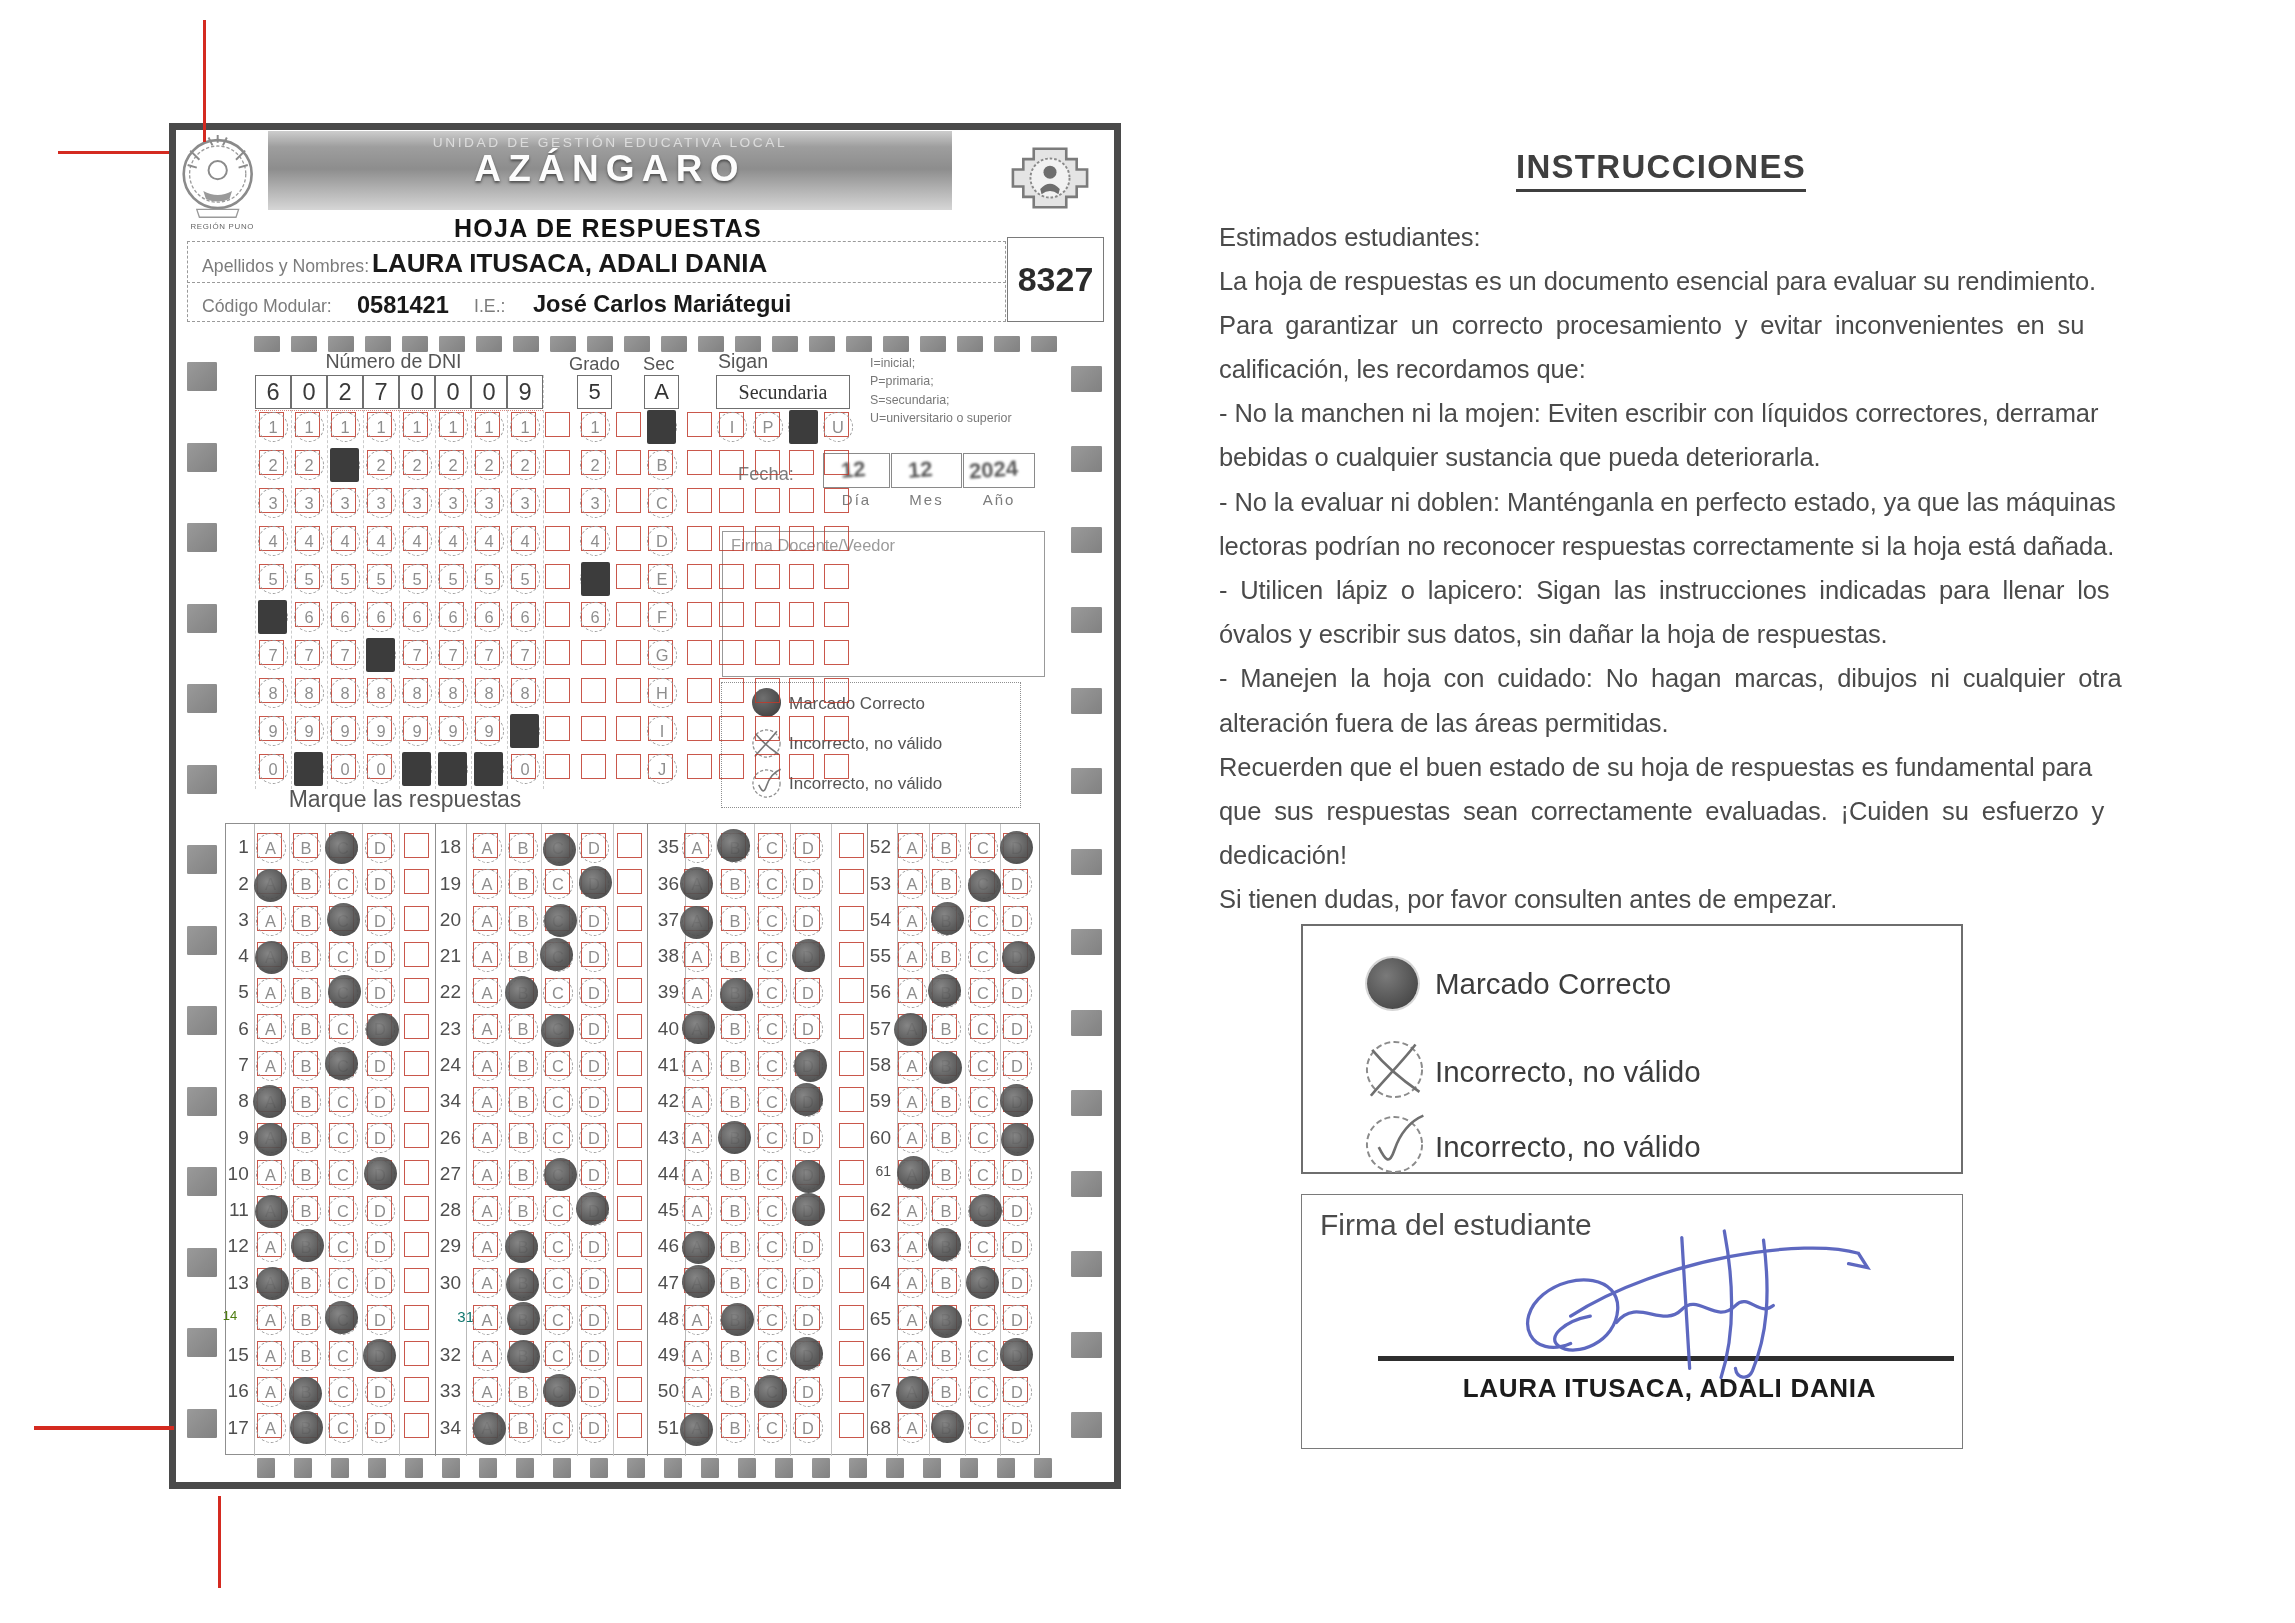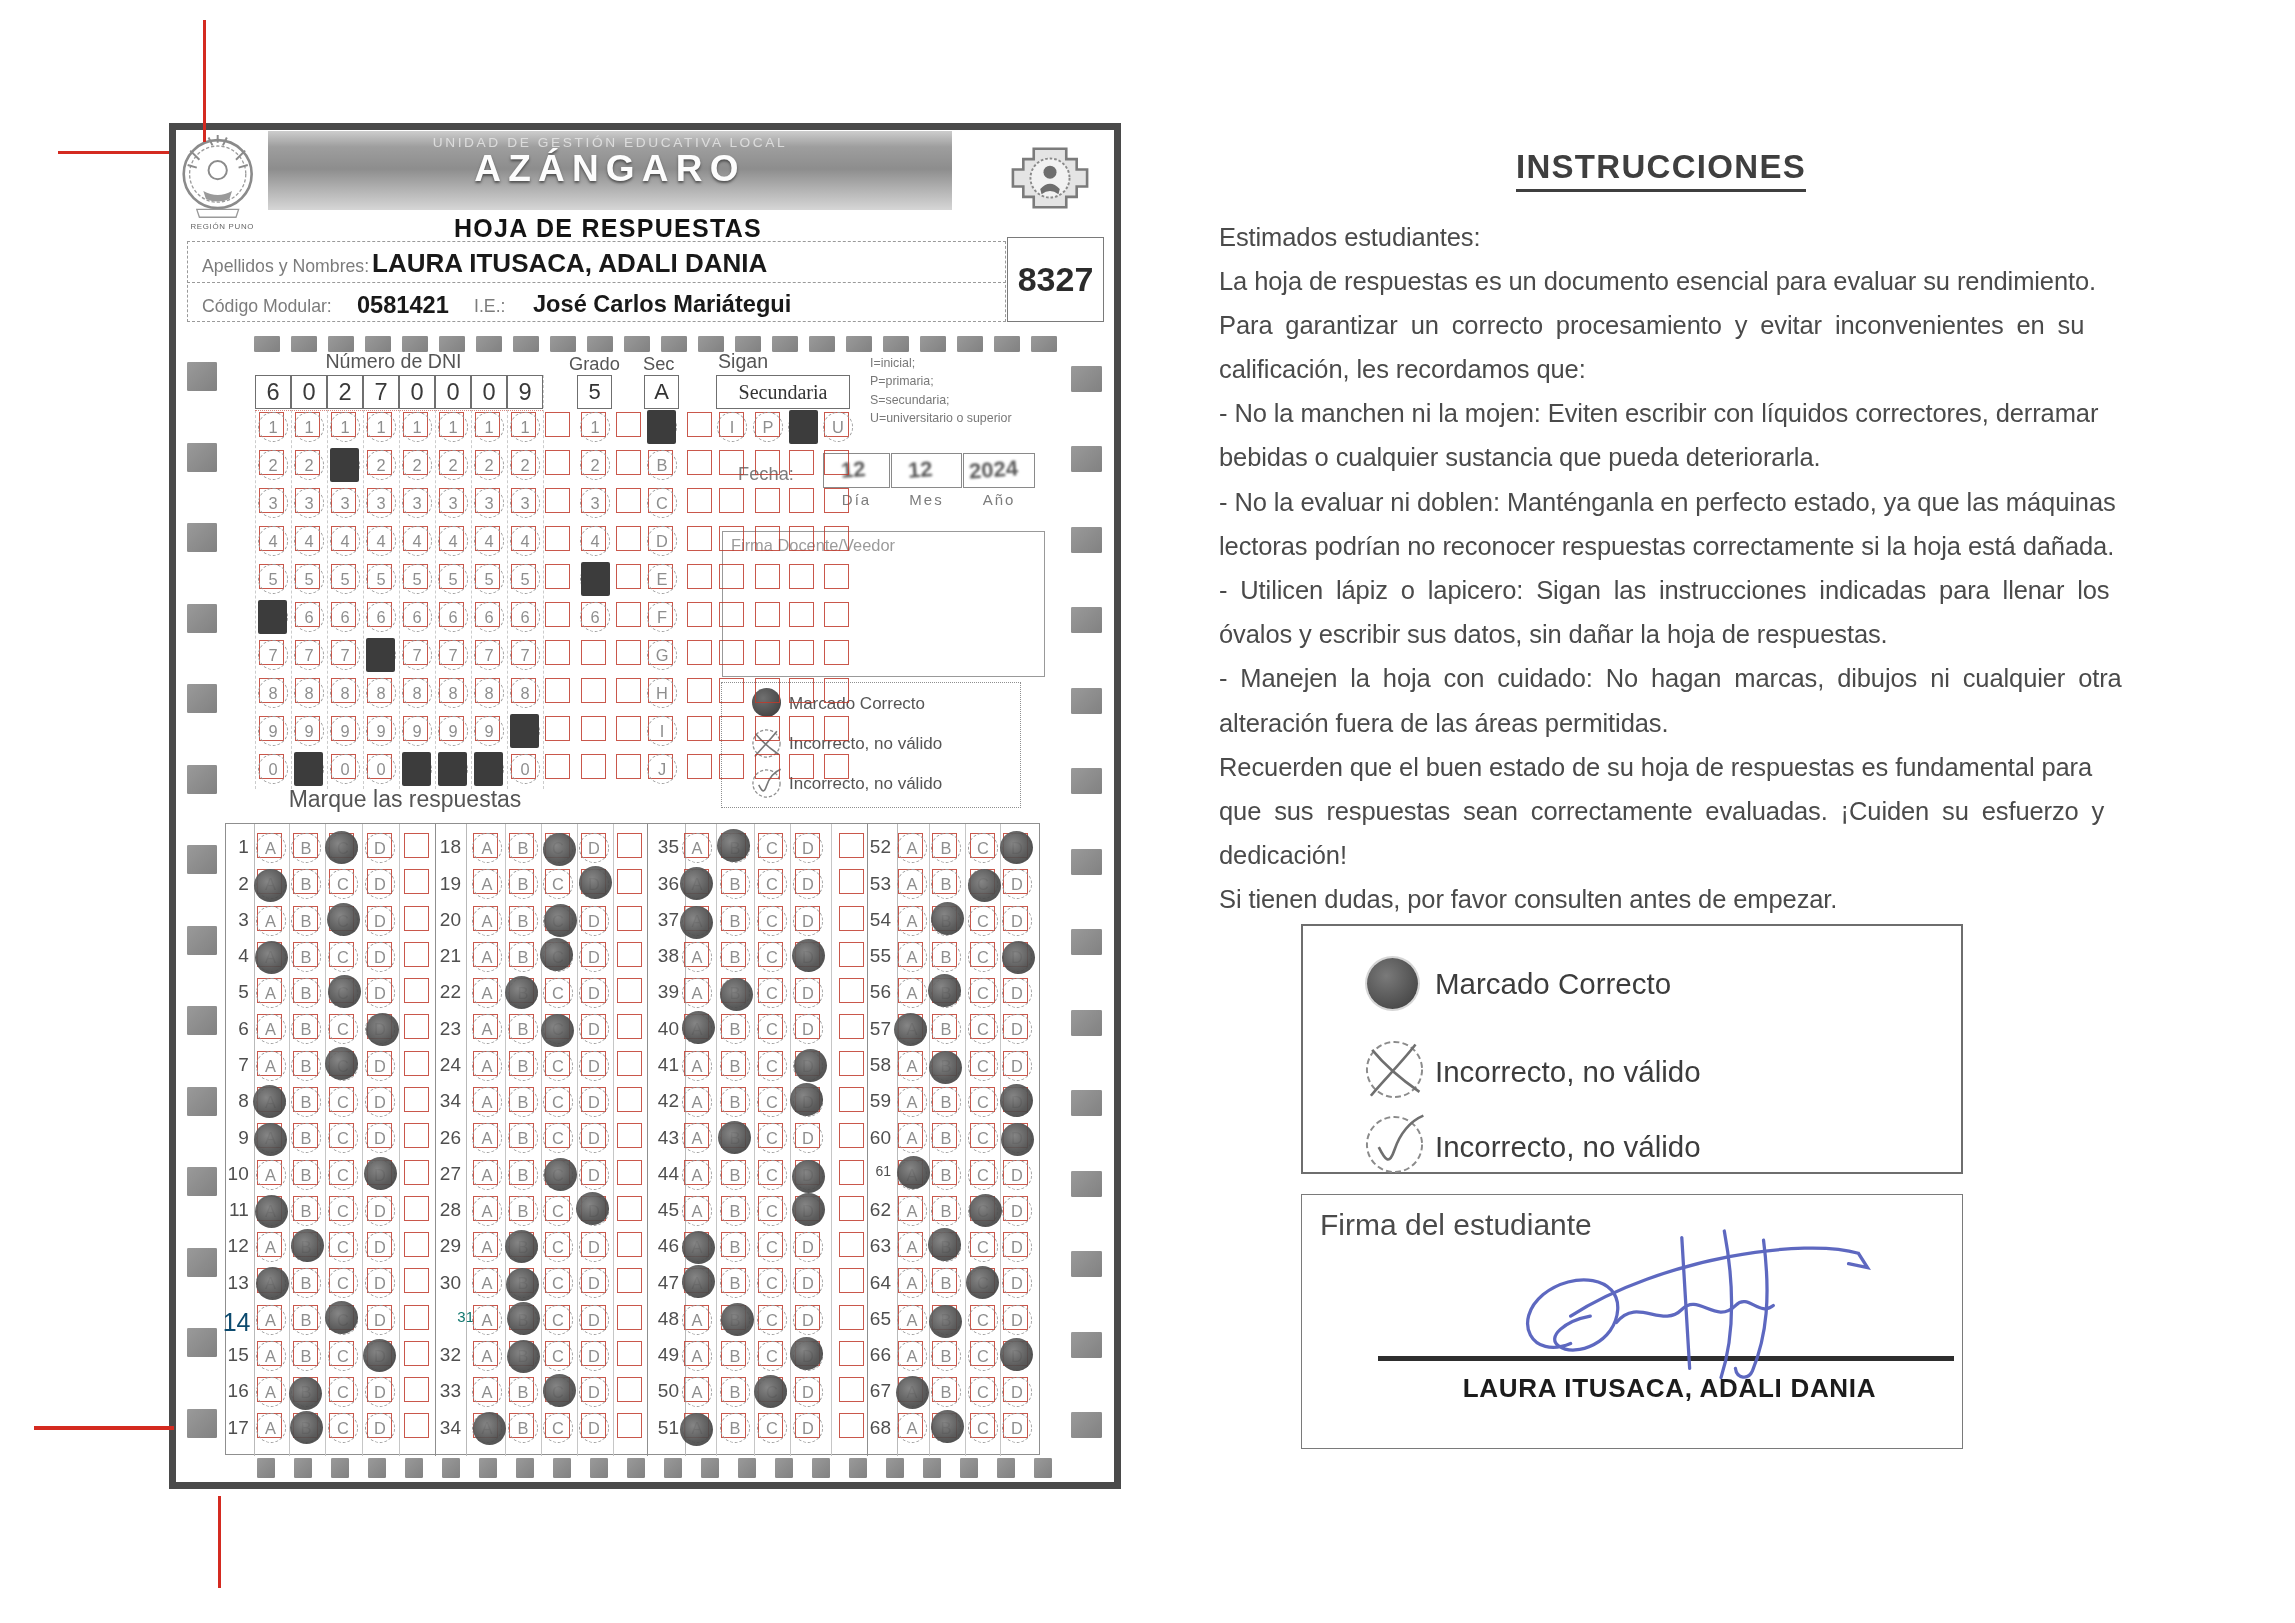--- a/index.html
+++ b/index.html
@@ -290,21 +290,21 @@
           <div style="position: absolute; left: 31px; top: 444px; width: 25px; height: 25px; border: 1.3px solid rgb(192, 57, 43); opacity: 0.85; box-sizing: border-box;"></div>
           <div style="position: absolute; left: 29.5px; top: 444px; width: 30px; height: 30px; border: 1.3px dashed rgb(155, 155, 155); border-radius: 50%; box-sizing: border-box; display: flex; align-items: center; justify-content: center; font-size: 16.4px; color: rgb(142, 142, 142);">A</div>
           <div style="position: absolute; left: 30px; top: 443px; width: 33px; height: 33px; border-radius: 50%; background: radial-gradient(circle at 40% 38%, rgb(123, 123, 123) 0%, rgb(77, 77, 77) 55%, rgb(58, 58, 58) 100%); opacity: 0.92;"></div>
           <div style="position: absolute; left: 67px; top: 444px; width: 25px; height: 25px; border: 1.3px solid rgb(192, 57, 43); opacity: 0.85; box-sizing: border-box;"></div>
           <div style="position: absolute; left: 65px; top: 444px; width: 30px; height: 30px; border: 1.3px dashed rgb(155, 155, 155); border-radius: 50%; box-sizing: border-box; display: flex; align-items: center; justify-content: center; font-size: 16.4px; color: rgb(142, 142, 142);">B</div>
           <div style="position: absolute; left: 103px; top: 444px; width: 25px; height: 25px; border: 1.3px solid rgb(192, 57, 43); opacity: 0.85; box-sizing: border-box;"></div>
           <div style="position: absolute; left: 102px; top: 444px; width: 30px; height: 30px; border: 1.3px dashed rgb(155, 155, 155); border-radius: 50%; box-sizing: border-box; display: flex; align-items: center; justify-content: center; font-size: 16.4px; color: rgb(142, 142, 142);">C</div>
           <div style="position: absolute; left: 141px; top: 444px; width: 25px; height: 25px; border: 1.3px solid rgb(192, 57, 43); opacity: 0.85; box-sizing: border-box;"></div>
           <div style="position: absolute; left: 139px; top: 444px; width: 30px; height: 30px; border: 1.3px dashed rgb(155, 155, 155); border-radius: 50%; box-sizing: border-box; display: flex; align-items: center; justify-content: center; font-size: 16.4px; color: rgb(142, 142, 142);">D</div>
           <div style="position: absolute; left: 178px; top: 444px; width: 25px; height: 25px; border: 1.3px solid rgb(192, 57, 43); opacity: 0.85; box-sizing: border-box;"></div>
-          <div style="position: absolute; left: -3.3px; top: 484px; width: 26px; text-align: right; font-size: 25px; color: #0c4a6e;">14</div>
+          <div style="position: absolute; left: -3.3px; top: 484px; width: 26px; font-size: 13px; color: #4d7c0f;">14</div>
           <div style="position: absolute; left: 31px; top: 481px; width: 25px; height: 25px; border: 1.3px solid rgb(192, 57, 43); opacity: 0.85; box-sizing: border-box;"></div>
           <div style="position: absolute; left: 29.5px; top: 481px; width: 30px; height: 30px; border: 1.3px dashed rgb(155, 155, 155); border-radius: 50%; box-sizing: border-box; display: flex; align-items: center; justify-content: center; font-size: 16.4px; color: rgb(142, 142, 142);">A</div>
           <div style="position: absolute; left: 67px; top: 481px; width: 25px; height: 25px; border: 1.3px solid rgb(192, 57, 43); opacity: 0.85; box-sizing: border-box;"></div>
           <div style="position: absolute; left: 65px; top: 481px; width: 30px; height: 30px; border: 1.3px dashed rgb(155, 155, 155); border-radius: 50%; box-sizing: border-box; display: flex; align-items: center; justify-content: center; font-size: 16.4px; color: rgb(142, 142, 142);">B</div>
           <div style="position: absolute; left: 103px; top: 481px; width: 25px; height: 25px; border: 1.3px solid rgb(192, 57, 43); opacity: 0.85; box-sizing: border-box;"></div>
           <div style="position: absolute; left: 102px; top: 481px; width: 30px; height: 30px; border: 1.3px dashed rgb(155, 155, 155); border-radius: 50%; box-sizing: border-box; display: flex; align-items: center; justify-content: center; font-size: 16.4px; color: rgb(142, 142, 142);">C</div>
           <div style="position: absolute; left: 99px; top: 477px; width: 33px; height: 33px; border-radius: 50%; background: radial-gradient(circle at 40% 38%, rgb(123, 123, 123) 0%, rgb(77, 77, 77) 55%, rgb(58, 58, 58) 100%); opacity: 0.92;"></div>
           <div style="position: absolute; left: 141px; top: 481px; width: 25px; height: 25px; border: 1.3px solid rgb(192, 57, 43); opacity: 0.85; box-sizing: border-box;"></div>
           <div style="position: absolute; left: 139px; top: 481px; width: 30px; height: 30px; border: 1.3px dashed rgb(155, 155, 155); border-radius: 50%; box-sizing: border-box; display: flex; align-items: center; justify-content: center; font-size: 16.4px; color: rgb(142, 142, 142);">D</div>
           <div style="position: absolute; left: 178px; top: 481px; width: 25px; height: 25px; border: 1.3px solid rgb(192, 57, 43); opacity: 0.85; box-sizing: border-box;"></div>

